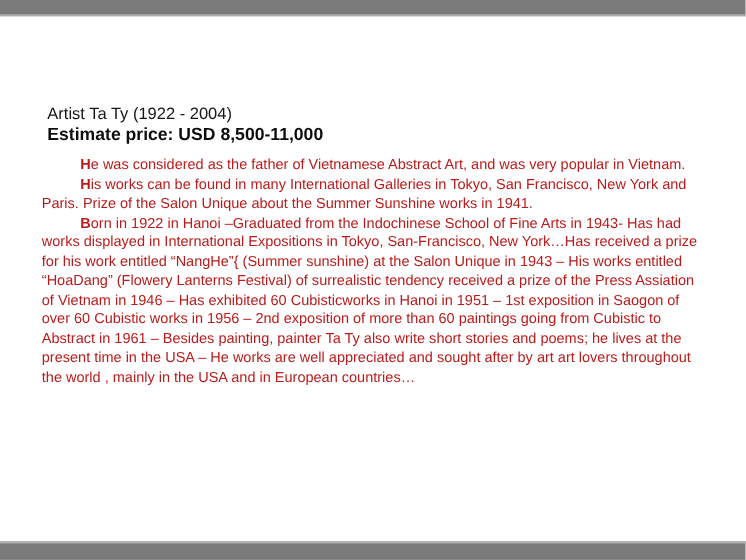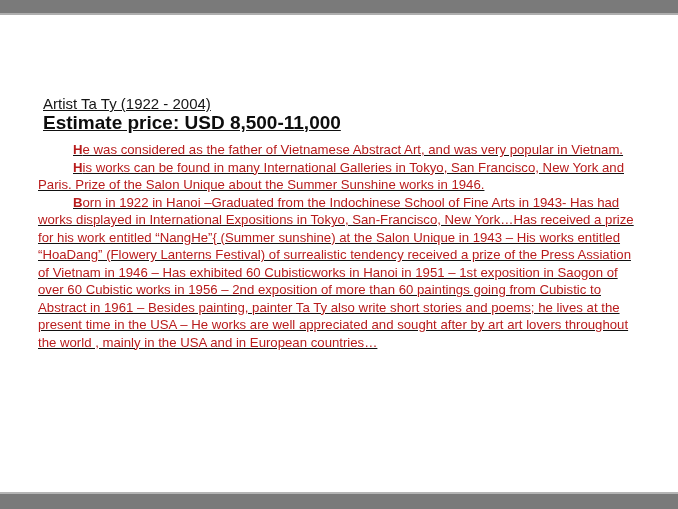--- a/index.html
+++ b/index.html
@@ -30,35 +30,34 @@
     background: #7a7a7a;
     border-top: 2px solid #b5b5b5;
   }
   .content {
     position: absolute;
     top: 15px;
     left: 0;
     right: 0;
     bottom: 17px;
     background: #ffffff;
-    text-decoration: underline;
   }
   .title-block {
     margin: 79px 0 0 43px;
   }
   .doc-title {
     font-size: 15px;
     line-height: 20px;
     font-weight: 400;
     color: #161616;
     white-space: pre;
   }
   .estimate {
     margin: 1px 0 0 43px;
-    font-size: 19px;
+    font-size: 16px;
     line-height: 15px;
     font-weight: 700;
     color: #0d0d0d;
   }
   .body-text {
     margin: 11px 38px 0 38px;
     width: 604px;
     font-size: 13.2px;
     line-height: 17.5px;
     color: #b91c1c;
@@ -81,21 +80,21 @@
   <div class="content">
 
     <div class="title-block">
       <div class="doc-title">Artist Ta Ty (1922 - 2004)</div>
     </div>
 
     <div class="estimate">Estimate price: USD 8,500-11,000</div>
 
     <div class="body-text">
       <p><b class="lead">H</b><span>e was considered as the father of Vietnamese Abstract Art, and was very popular in Vietnam.</span></p>
-      <p><b class="lead">H</b><span>is works can be found in many International Galleries in Tokyo, San Francisco, New York and Paris. Prize of the Salon Unique about the Summer Sunshine works in 1946.</span></p>
+      <p><b class="lead">H</b><span>is works can be found in many International Galleries in Tokyo, San Francisco, New York and Paris. Prize of the Salon Unique about the Summer Sunshine works in 1941.</span></p>
       <p><b class="lead">B</b><span>orn in 1922 in Hanoi –Graduated from the Indochinese School of Fine Arts in 1943- Has had works displayed in International Expositions in Tokyo, San-Francisco, New York…Has received a prize for his work entitled “NangHe”{ (Summer sunshine) at the Salon Unique in 1943 – His works entitled “HoaDang” (Flowery Lanterns Festival) of surrealistic tendency received a prize of the Press Assiation of Vietnam in 1946 – Has exhibited 60 Cubisticworks in Hanoi in 1951 – 1st exposition in Saogon of over 60 Cubistic works in 1956 – 2nd exposition of more than 60 paintings going from Cubistic to Abstract in 1961 – Besides painting, painter Ta Ty also write short stories and poems; he lives at the present time in the USA – He works are well appreciated and sought after by art art lovers throughout the world , mainly in the USA and in European countries…</span></p>
     </div>
 
   </div>
 
   <div class="bottom-bar"></div>
 
 </div>
 
 </body></html>

